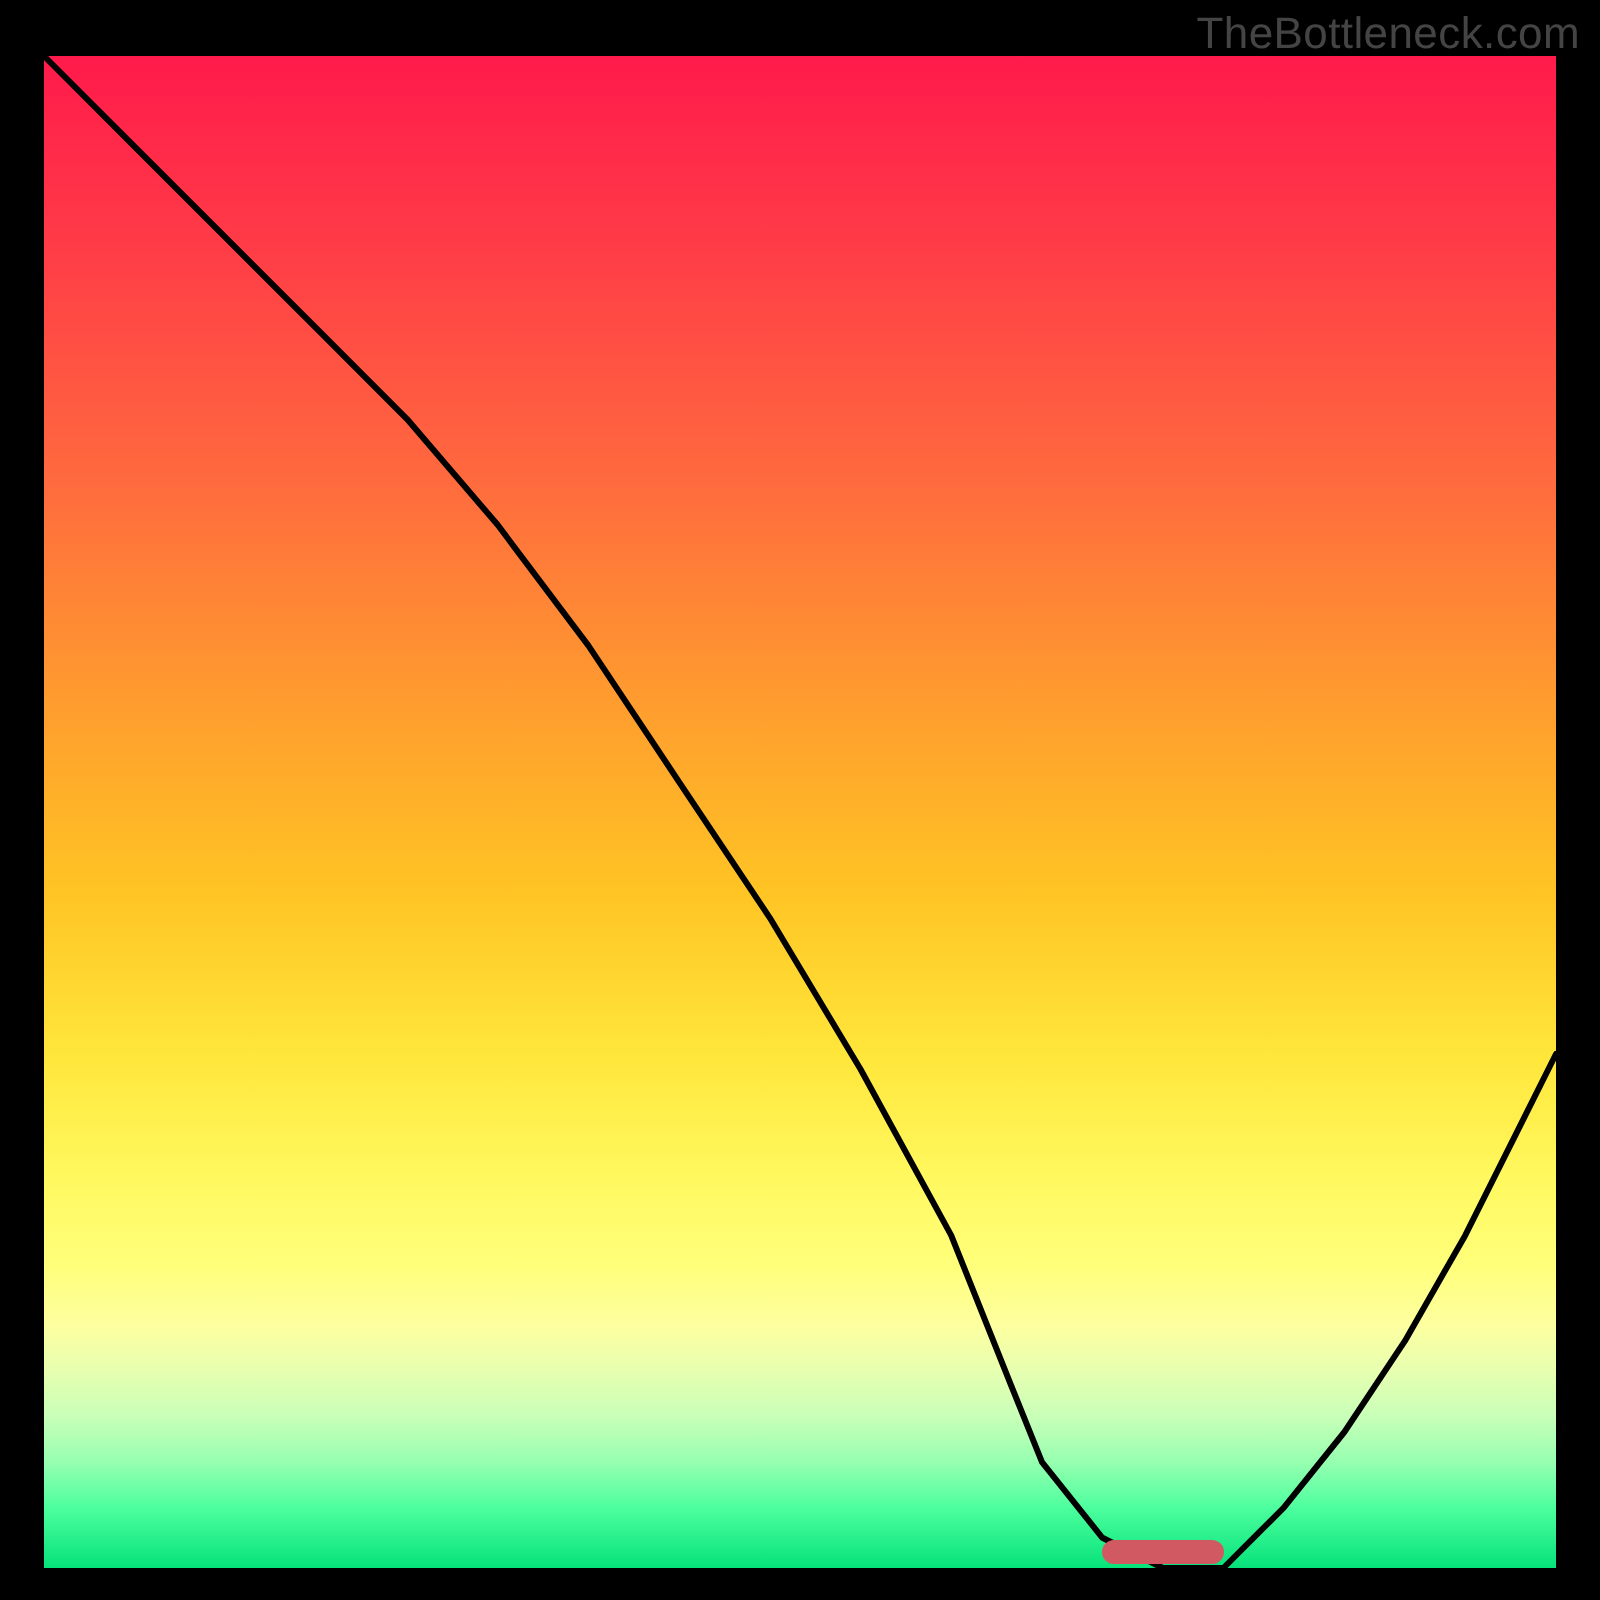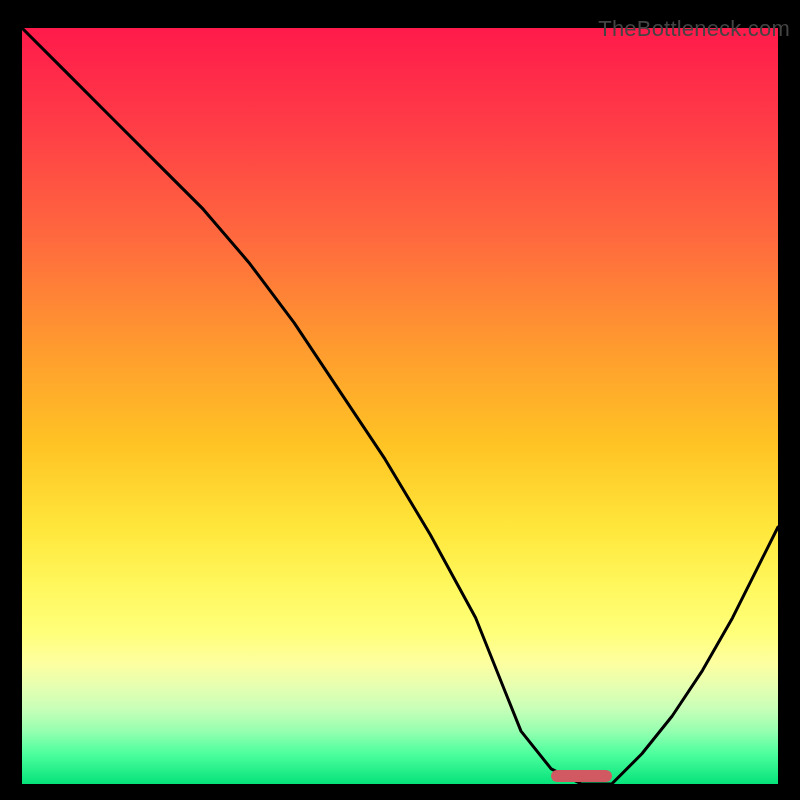--- a/index.html
+++ b/index.html
@@ -19,21 +19,20 @@
   }
   .watermark {
     position: absolute;
     top: 4px;
     right: 10px;
     color: #444;
     font-size: 22px;
     font-weight: 500;
     letter-spacing: 0.2px;
     z-index: 10;
-    margin-top: 12px;
   }
   .plot {
     position: absolute;
     left: 22px;
     top: 28px;
     width: 756px;
     height: 756px;
     background: linear-gradient(to bottom,
       #ff1a4b 0%,
       #ff3a47 12%,

